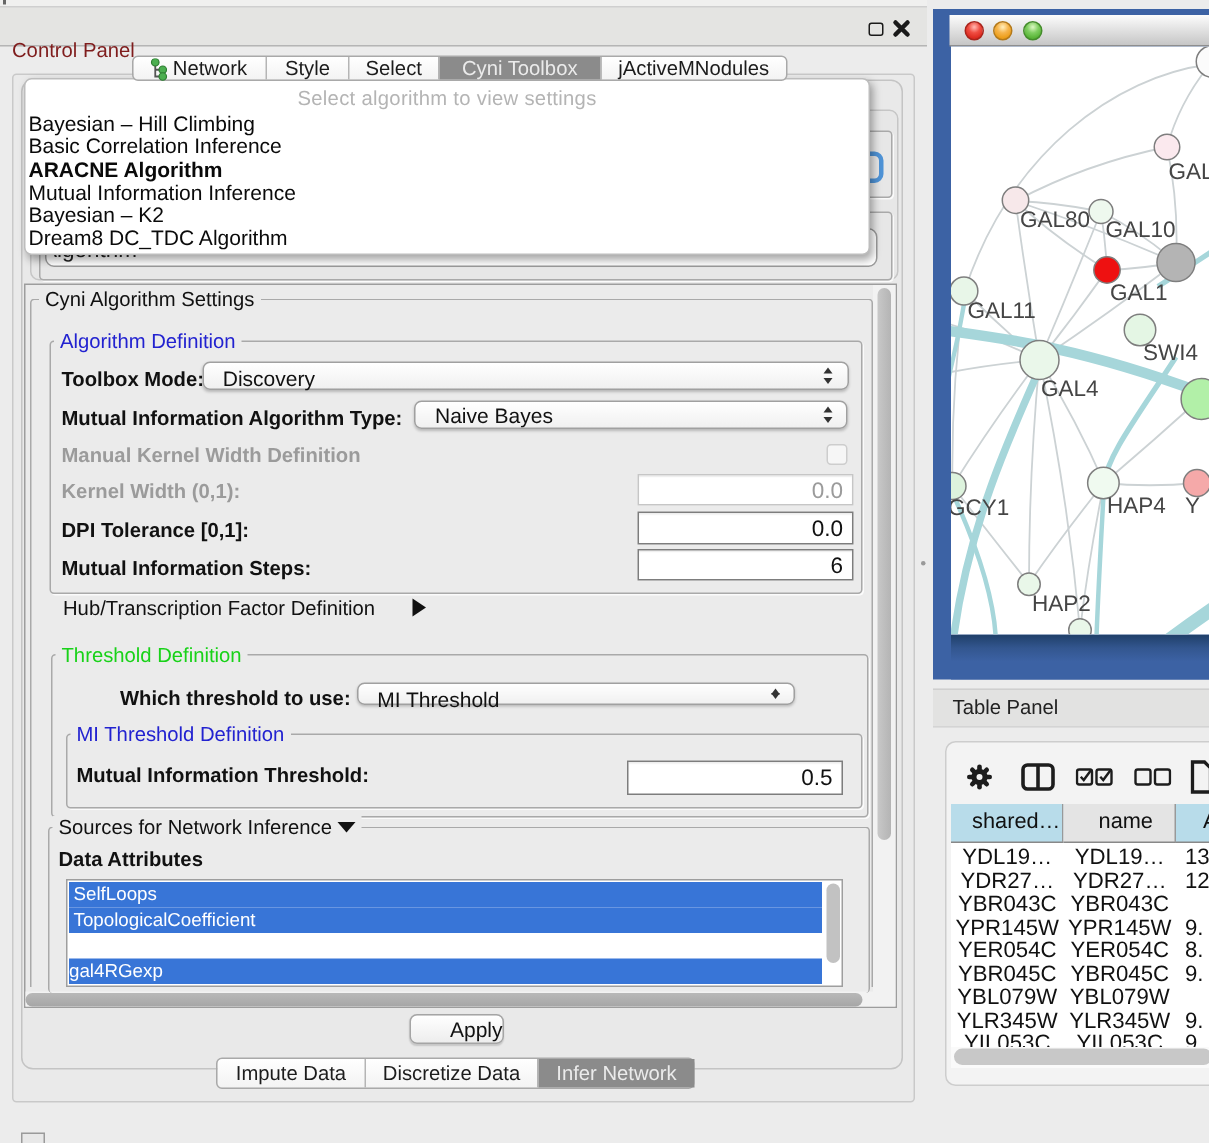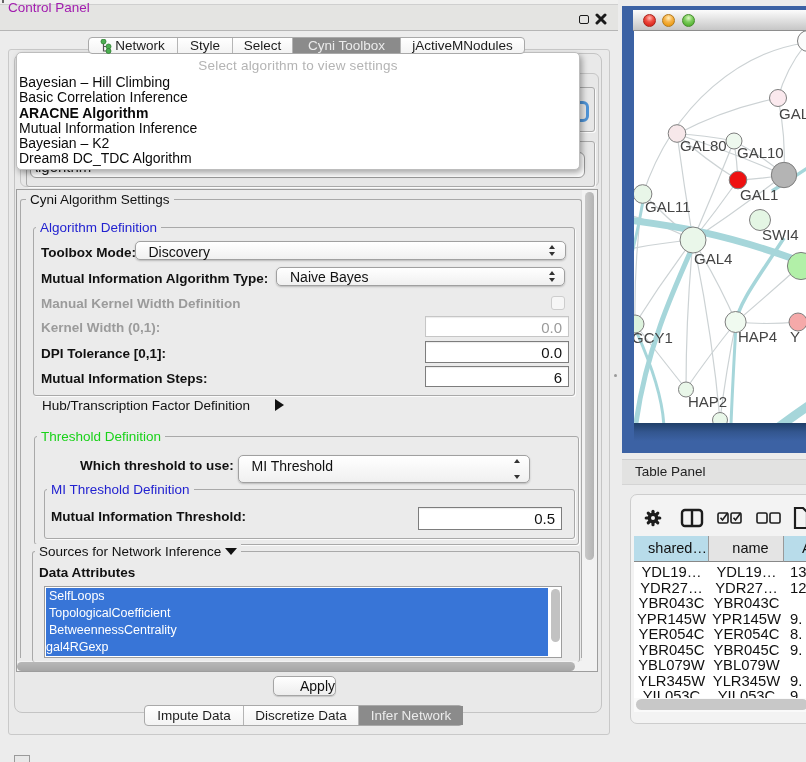--- a/index.html
+++ b/index.html
@@ -17,21 +17,21 @@
 .dis{color:#9b9b9b}
 .seg{position:absolute;background:linear-gradient(#ffffff,#f3f3f3);border:1px solid #a9a9a9;border-radius:4px;box-sizing:border-box}
 .seg .sg{position:absolute;top:0;bottom:0;text-align:center;color:#1c1c1c;border-right:1px solid #b5b5b5;display:flex;align-items:center;justify-content:center;white-space:nowrap;box-sizing:border-box}
 .seg .sel{background:#8b8b8b;color:#ebebeb}
 </style></head>
 <body>
 
 <div class="abs" style="left:0;top:0;width:618px;height:4px;background:#f0f0ef"></div>
 <div class="abs" style="left:2px;top:0;width:2px;height:3px;background:#666"></div>
 <div class="abs" style="left:0;top:4px;width:618px;height:27px;background:#e4e4e2;border-top:1px solid #cfcfcf;border-bottom:1px solid #b5b5b5;box-sizing:border-box"></div>
-<div class="abs" style="left:8px;top:0;font-size:13.5px;color:#a21caf">Control Panel</div>
+<div class="abs" style="left:8px;top:26px;font-size:13.5px;color:#7f1d1d">Control Panel</div>
 <div class="abs" style="left:579px;top:15px;width:8px;height:7px;border:1.6px solid #1a1a1a;border-radius:2px"></div>
 <svg class="abs" style="left:595px;top:13px" width="12" height="12" viewBox="0 0 12 12">
     <path d="M2 2 L10 10 M10 2 L2 10" stroke="#1a1a1a" stroke-width="3" stroke-linecap="round"></path>
   </svg>
 
 <div class="seg" style="left:88px;top:37px;width:437px;height:17px;font-size:13.5px;z-index:30">
   <div class="sg" style="left:0;width:89px;padding-left:14px">Network</div>
   <div class="sg" style="left:89px;width:55px">Style</div>
   <div class="sg" style="left:144px;width:60px">Select</div>
   <div class="sg sel" style="left:204px;width:108px">Cyni Toolbox</div>
@@ -95,40 +95,39 @@
     <span class="v">6</span>
   </div>
 
 <div class="abs" style="left:42px;top:398px;white-space:nowrap">Hub/Transcription Factor Definition</div>
 <div class="abs" style="left:275px;top:399px;width:0;height:0;border-left:9px solid #111;border-top:6px solid transparent;border-bottom:6px solid transparent"></div>
 
 <div class="group" style="left:34px;top:436px;width:543px;height:107px">
   <div class="gtitle" style="color:#19d219">Threshold Definition</div>
 </div>
 <div class="lab" style="left:80px;top:458px">Which threshold to use:</div>
-<div class="combo" style="left:237.5px;top:455px;width:292.5px;height:28px;box-sizing:border-box">
+<div class="combo" style="left:237.5px;top:455px;width:292.5px;height:15px;box-sizing:border-box">
     <span class="ctext">MI Threshold</span>
     <span class="carr"></span>
   </div>
 <div class="group" style="left:44px;top:489px;width:529px;height:48px">
   <div class="gtitle" style="color:#2222d0">MI Threshold Definition</div>
 </div>
 <div class="lab" style="left:51px;top:509px">Mutual Information Threshold:</div>
 <div class="tfield" style="left:418px;top:507px;width:144px;height:23px;box-sizing:border-box">
     <span class="v">0.5</span>
   </div>
 
 <div class="group" style="left:32px;top:551px;width:546px;height:110px;border-bottom:none;box-shadow:none">
   <div class="gtitle" style="background:#ebebeb;display:flex;align-items:center">Sources for Network Inference&nbsp;<span style="display:inline-block;width:0;height:0;border-top:7px solid #111;border-left:6px solid transparent;border-right:6px solid transparent"></span></div>
 </div>
 <div class="lab" style="left:39px;top:565px">Data Attributes</div>
 <div class="abs" style="left:44px;top:586px;width:518px;height:72px;background:#fff;border:1px solid #9e9e9e;box-sizing:border-box;overflow:hidden">
   <div style="position:absolute;left:1px;top:1px;width:502px;height:17px;background:#3875d7;color:#fff;font-size:12.5px;padding-left:3px;box-sizing:border-box;line-height:17px">SelfLoops</div>
   <div style="position:absolute;left:1px;top:18px;width:502px;height:17px;background:#3875d7;color:#fff;font-size:12.5px;padding-left:3px;box-sizing:border-box;line-height:17px">TopologicalCoefficient</div>
-  <div style="position:absolute;left:1px;top:35px;width:502px;height:17px;background:#3875d7;color:#fff;font-size:12.5px;padding-left:3px;box-sizing:border-box;line-height:17px">BetweennessCentrality</div>
   <div style="position:absolute;left:1px;top:52px;width:502px;height:17px;background:#3875d7;color:#fff;font-size:12.5px;padding-left:0;box-sizing:border-box;line-height:17px">gal4RGexp</div>
   <div style="position:absolute;left:506px;top:2px;width:9px;height:53px;background:#c2c2c2;border-radius:5px"></div>
 </div>
 
 <div class="abs" style="left:273px;top:676px;width:63px;height:20px;background:linear-gradient(#ffffff,#ededed);border:1px solid #a5a5a5;border-radius:5px;box-sizing:border-box;text-align:right;line-height:18px;font-size:14px;box-shadow:0 1px 1px rgba(0,0,0,.15)">Apply</div>
 
 <div class="seg" style="left:144px;top:705px;width:319px;height:21px;font-size:13.5px">
   <div class="sg" style="left:0;width:99px">Impute Data</div>
   <div class="sg" style="left:99px;width:115px">Discretize Data</div>
   <div class="sg sel" style="left:214px;width:104px;border-right:none">Infer Network</div>

